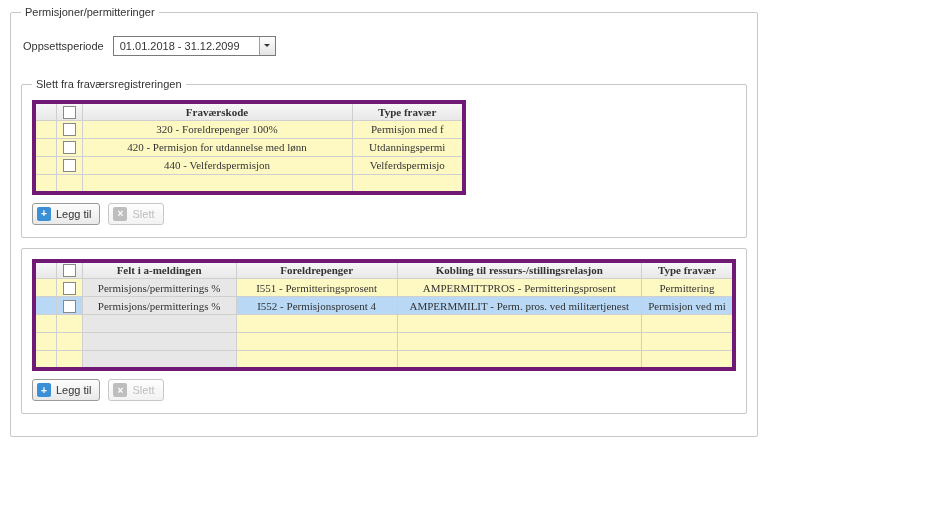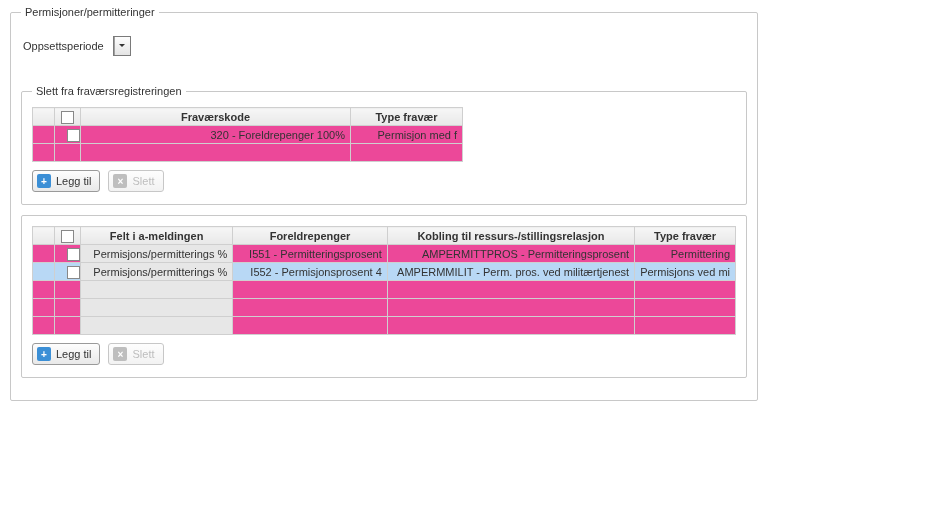--- a/index.html
+++ b/index.html
@@ -26,21 +26,21 @@
   }
   legend {
     font-size: 11px;
     color: #333;
     padding: 0 4px;
   }
   .row-setup {
     display: flex;
     align-items: center;
     gap: 9px;
-    margin: 8px 0 29px 2px;
+    margin: 8px 0 22px 2px;
   }
   .dropdown {
     display: inline-flex;
     align-items: stretch;
     border: 1px solid #7a7a7a;
     background: #fff;
     height: 20px;
   }
   .dropdown .value {
     padding: 2px 6px 2px 6px;
@@ -50,30 +50,31 @@
   .dropdown .arrow {
     width: 16px;
     border-left: 1px solid #a0a0a0;
     background: linear-gradient(#fdfdfd,#e4e4e4);
     display: flex;
     align-items: center;
     justify-content: center;
   }
   .dropdown .arrow svg { display:block; }
   .grid {
-    border: 1px solid #701a75;
+    border: 4px solid #701a75;
     border-collapse: collapse;
-    background: #ec4899;
+    background: #fef9c3;
+    font-family: Liberation Serif, serif;
   }
   .grid th, .grid td {
     border: 1px solid #cfcfcf;
     padding: 0;
     height: 18px;
     font-weight: normal;
-    text-align: right;
+    text-align: center;
     vertical-align: middle;
   }
   .grid th {
     background: linear-gradient(#f6f6f6,#e8e8e8);
     font-weight: bold;
     text-align: center;
     font-size: 11px;
     color: #333;
   }
   .grid td .cell {
@@ -144,20 +145,21 @@
 </head>
 <body>
 
 <div class="panel">
 <fieldset>
   <legend>Permisjoner/permitteringer</legend>
 
   <div class="row-setup">
     <span>Oppsettsperiode</span>
     <div class="dropdown">
+      <span class="value">01.01.2018 - 31.12.2099</span>
       <span class="arrow">
         <svg width="8" height="8" viewBox="0 0 8 8">
               <path d="M1 2 L4 5 L7 2 Z" fill="#333"></path>
             </svg>
       </span>
     </div>
   </div>
 
   <fieldset>
     <legend>Slett fra fraværsregistreringen</legend>
@@ -173,20 +175,40 @@
       </thead>
       <tbody id="g1-body">
             <tr>
               <td class="col-mark"></td>
               <td class="col-check"><span class="chk"></span></td>
               <td class="c-code">
                 <div class="cell">320 - Foreldrepenger 100%</div>
               </td>
               <td class="c-type">
                 <div class="cell">Permisjon med f</div>
+              </td>
+            </tr>
+            <tr>
+              <td class="col-mark"></td>
+              <td class="col-check"><span class="chk"></span></td>
+              <td class="c-code">
+                <div class="cell">420 - Permisjon for utdannelse med lønn</div>
+              </td>
+              <td class="c-type">
+                <div class="cell">Utdanningspermi</div>
+              </td>
+            </tr>
+            <tr>
+              <td class="col-mark"></td>
+              <td class="col-check"><span class="chk"></span></td>
+              <td class="c-code">
+                <div class="cell">440 - Velferdspermisjon</div>
+              </td>
+              <td class="c-type">
+                <div class="cell">Velferdspermisjo</div>
               </td>
             </tr>
             <tr>
               <td class="col-mark"></td>
               <td class="col-check"></td>
               <td class="c-code">
                 <div class="cell">&nbsp;</div>
               </td>
               <td class="c-type">
                 <div class="cell">&nbsp;</div>
@@ -243,21 +265,21 @@
               <td class="c-felt col-felt">
                 <div class="cell">Permisjons/permitterings %</div>
               </td>
               <td class="c-verdi">
                 <div class="cell">I552 - Permisjonsprosent 4</div>
               </td>
               <td class="c-kob">
                 <div class="cell">AMPERMMILIT - Perm. pros. ved militærtjenest</div>
               </td>
               <td class="c-type">
-                <div class="cell">Permisjons ved mi</div>
+                <div class="cell">Permisjon ved mi</div>
               </td>
             </tr>
             <tr>
               <td class="col-mark"></td>
               <td class="col-check"></td>
               <td class="c-felt col-felt">
                 <div class="cell">&nbsp;</div>
               </td>
               <td class="c-verdi">
                 <div class="cell">&nbsp;</div>

